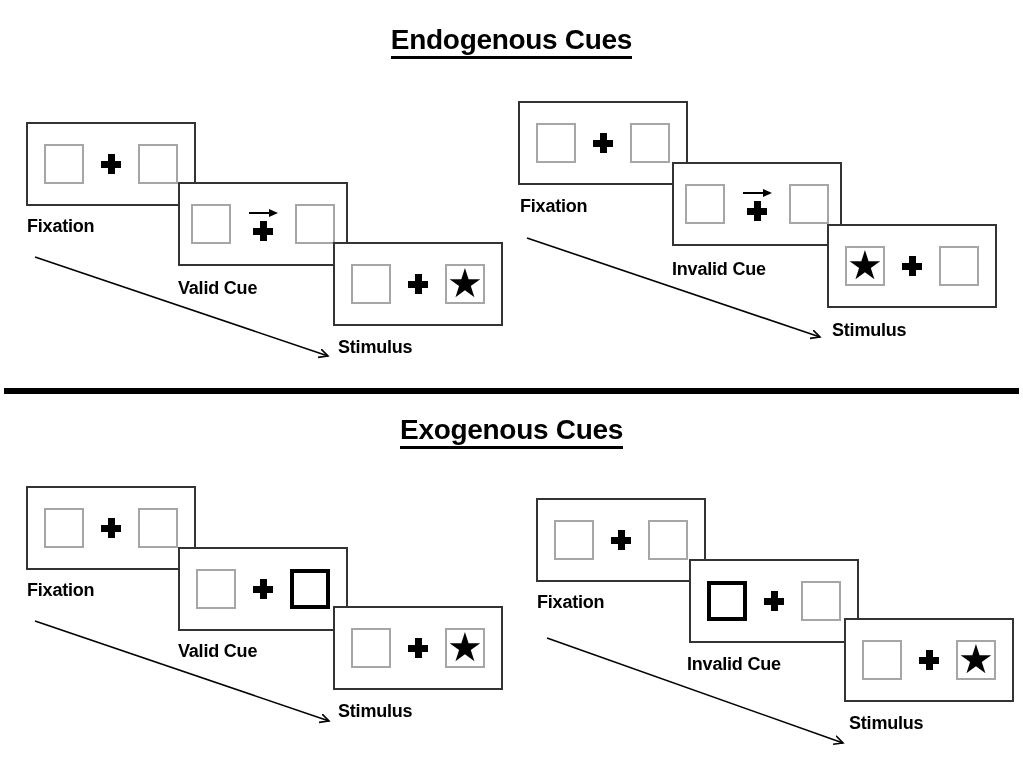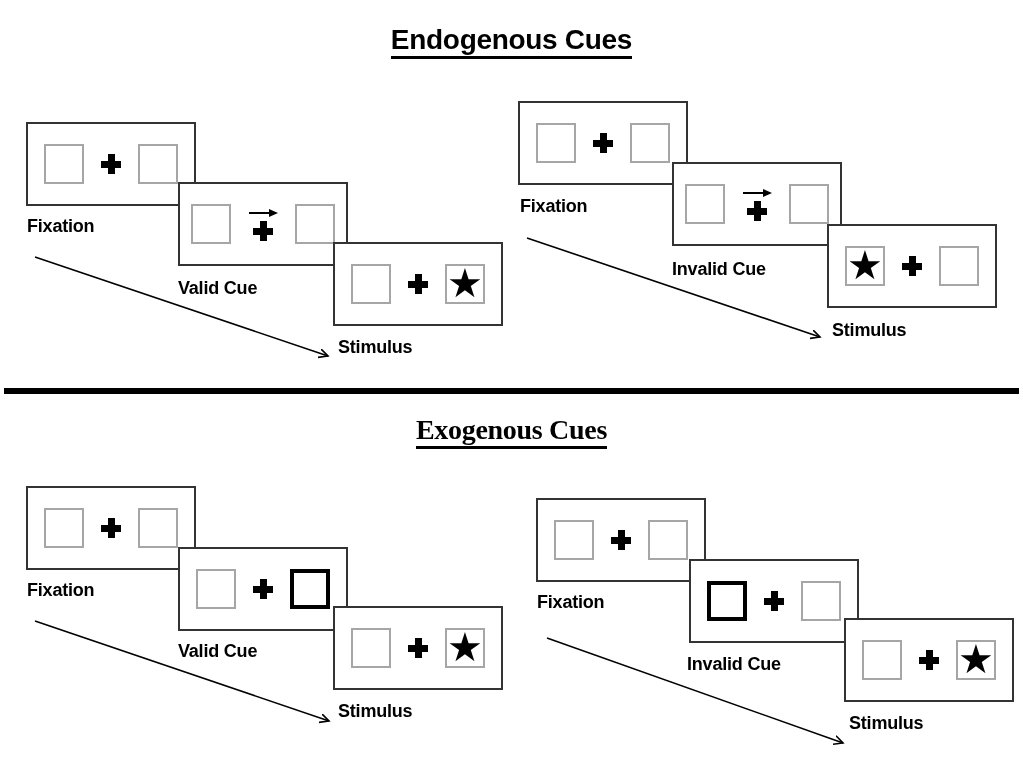--- a/index.html
+++ b/index.html
@@ -136,21 +136,21 @@
     <span class="sq"></span>
   </div>
   <div class="seq-label" style="left:832px;top:320px;">Stimulus</div>
 
   <svg class="tl-arrow" style="left:514px;top:228px;" width="325" height="125">
     <line x1="13" y1="10" x2="306" y2="109" stroke="#000" stroke-width="1.6" marker-end="url(#ah)"></line>
   </svg>
 
   <div class="divider"></div>
 
-  <div class="section-title" style="top:414px;font-family:Liberation Serif, serif;">
+  <div class="section-title" style="top:414px;">
     <span>Exogenous Cues</span>
   </div>
 
   <div class="panel" style="left:26px;top:486px;z-index:1;">
     <span class="sq"></span>
     <span class="plus"></span>
     <span class="sq"></span>
   </div>
   <div class="seq-label" style="left:27px;top:580px;">Fixation</div>
 

